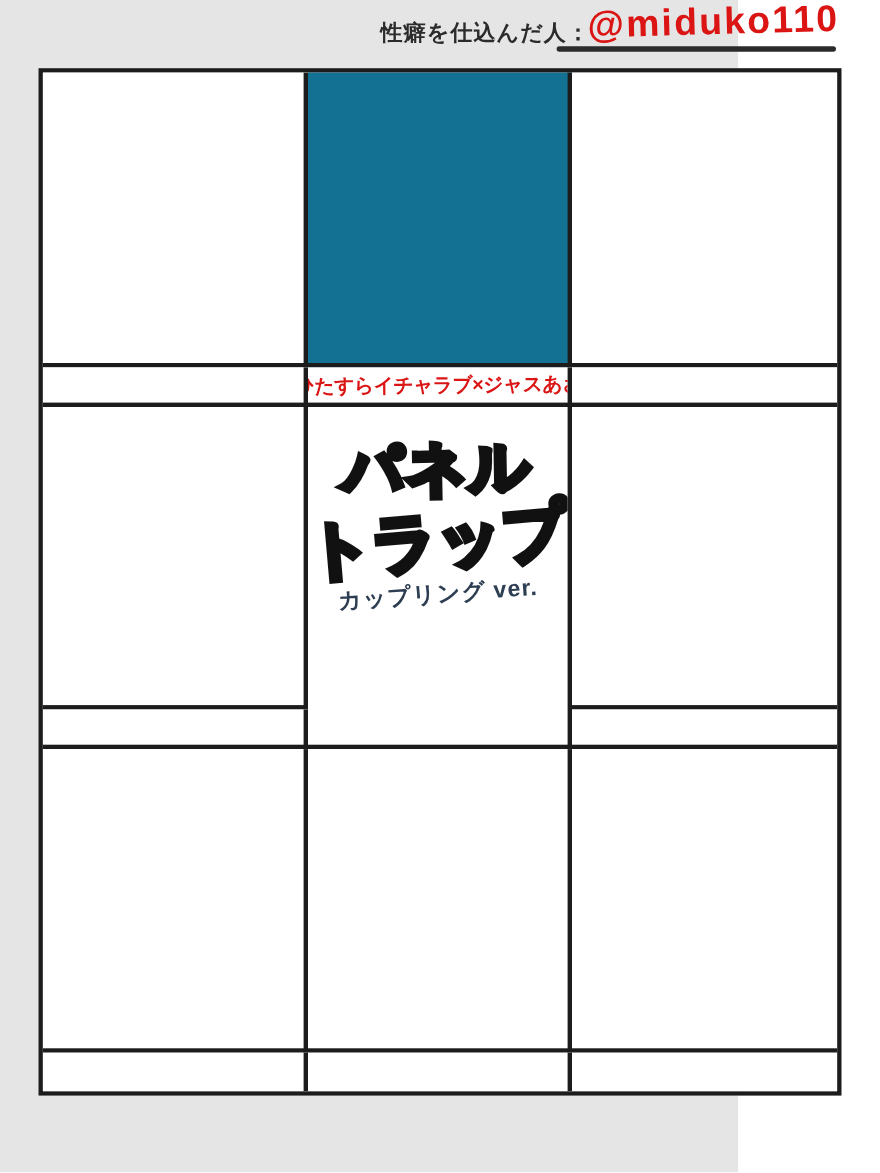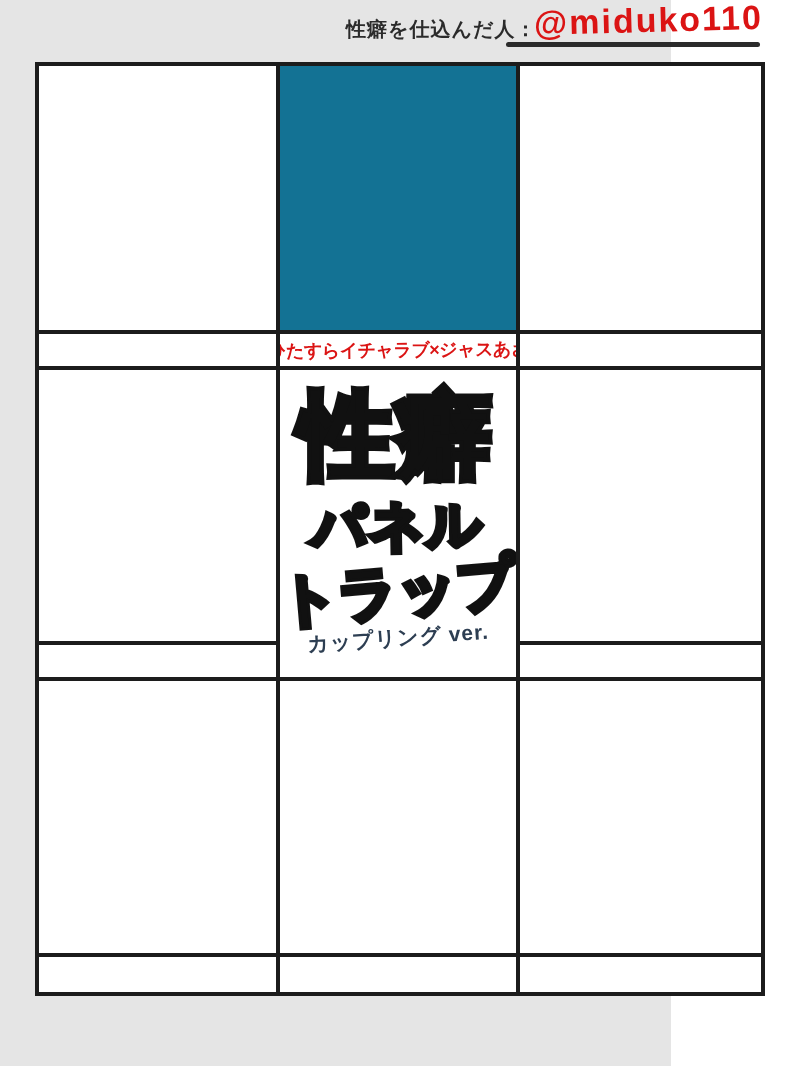--- a/index.html
+++ b/index.html
@@ -98,21 +98,20 @@
     <div class="cell bb"></div>
 
     <div class="strip br bb"></div>
     <div class="strip br bb caption">
       <span>ひたすらイチャラブ×ジャスあざ</span>
     </div>
     <div class="strip bb"></div>
 
     <div class="cell br bb"></div>
     <div class="title-cell br bb">
-      <div class="t1">性癖</div>
       <div class="t2">パネル</div>
       <div class="t3">トラップ</div>
       <div class="tsub">カップリング ver.</div>
     </div>
     <div class="cell bb"></div>
 
     <div class="strip br bb"></div>
     <div class="strip bb"></div>
 
     <div class="cell br bb"></div>

